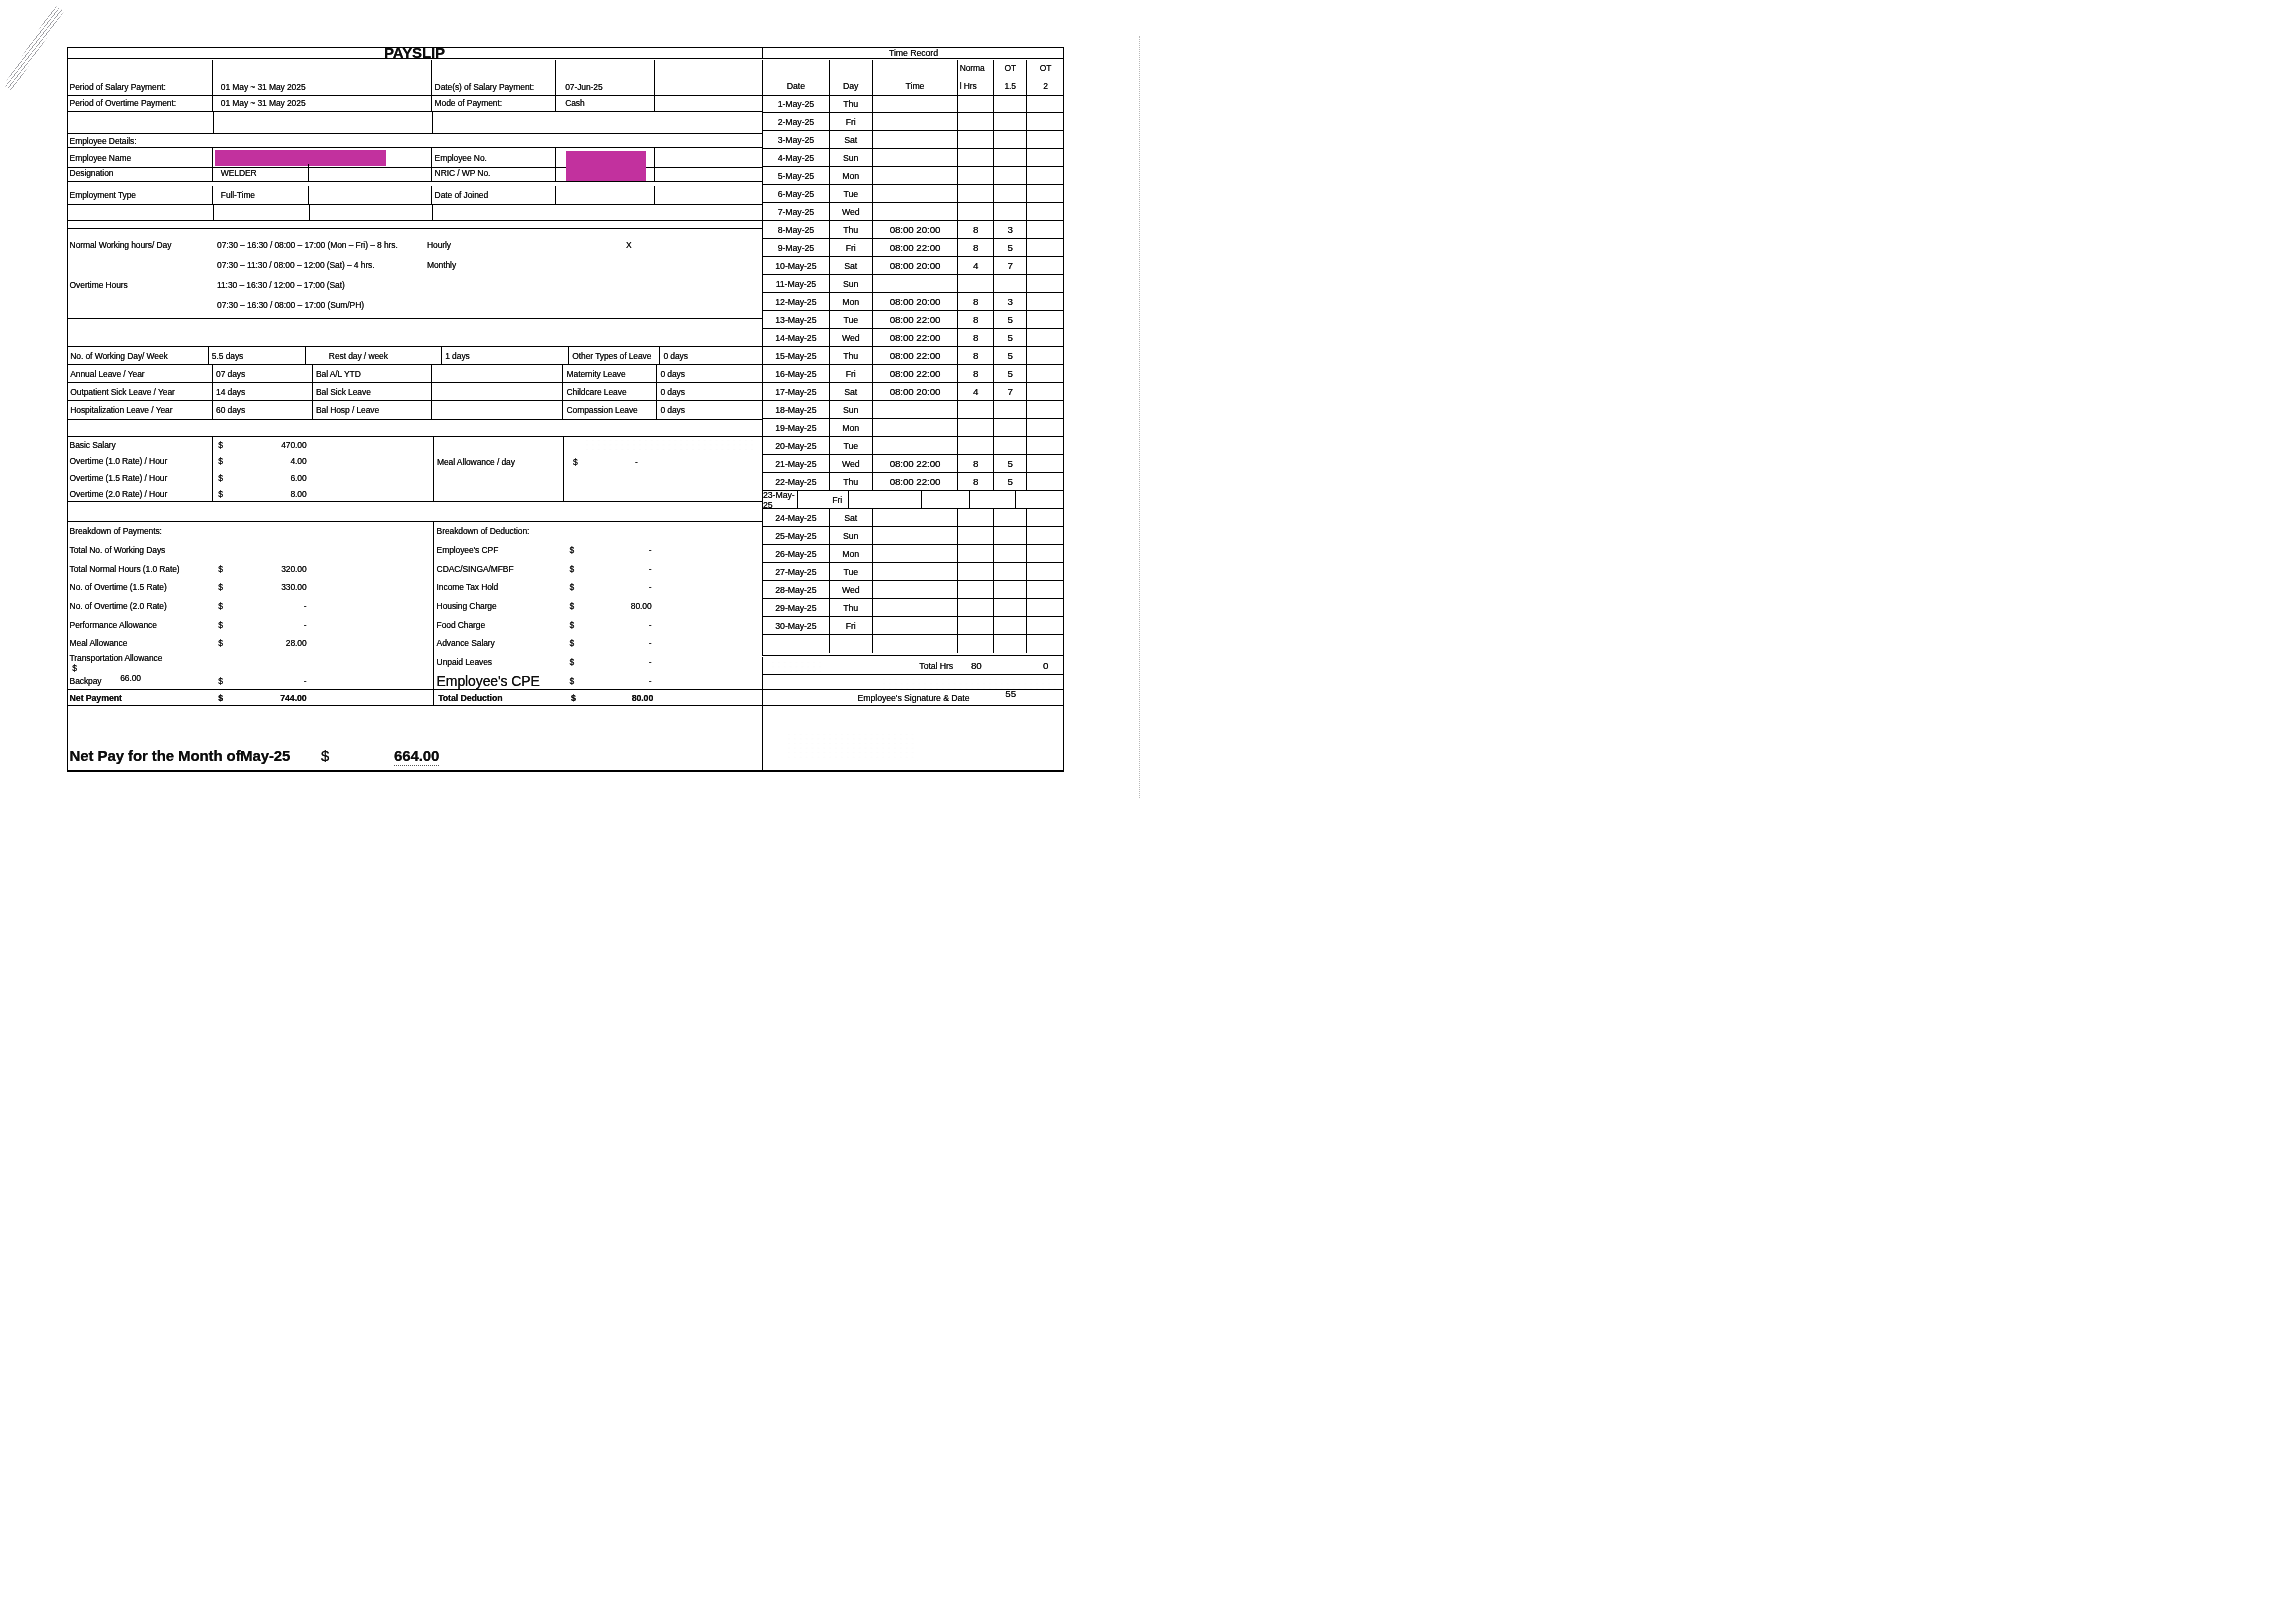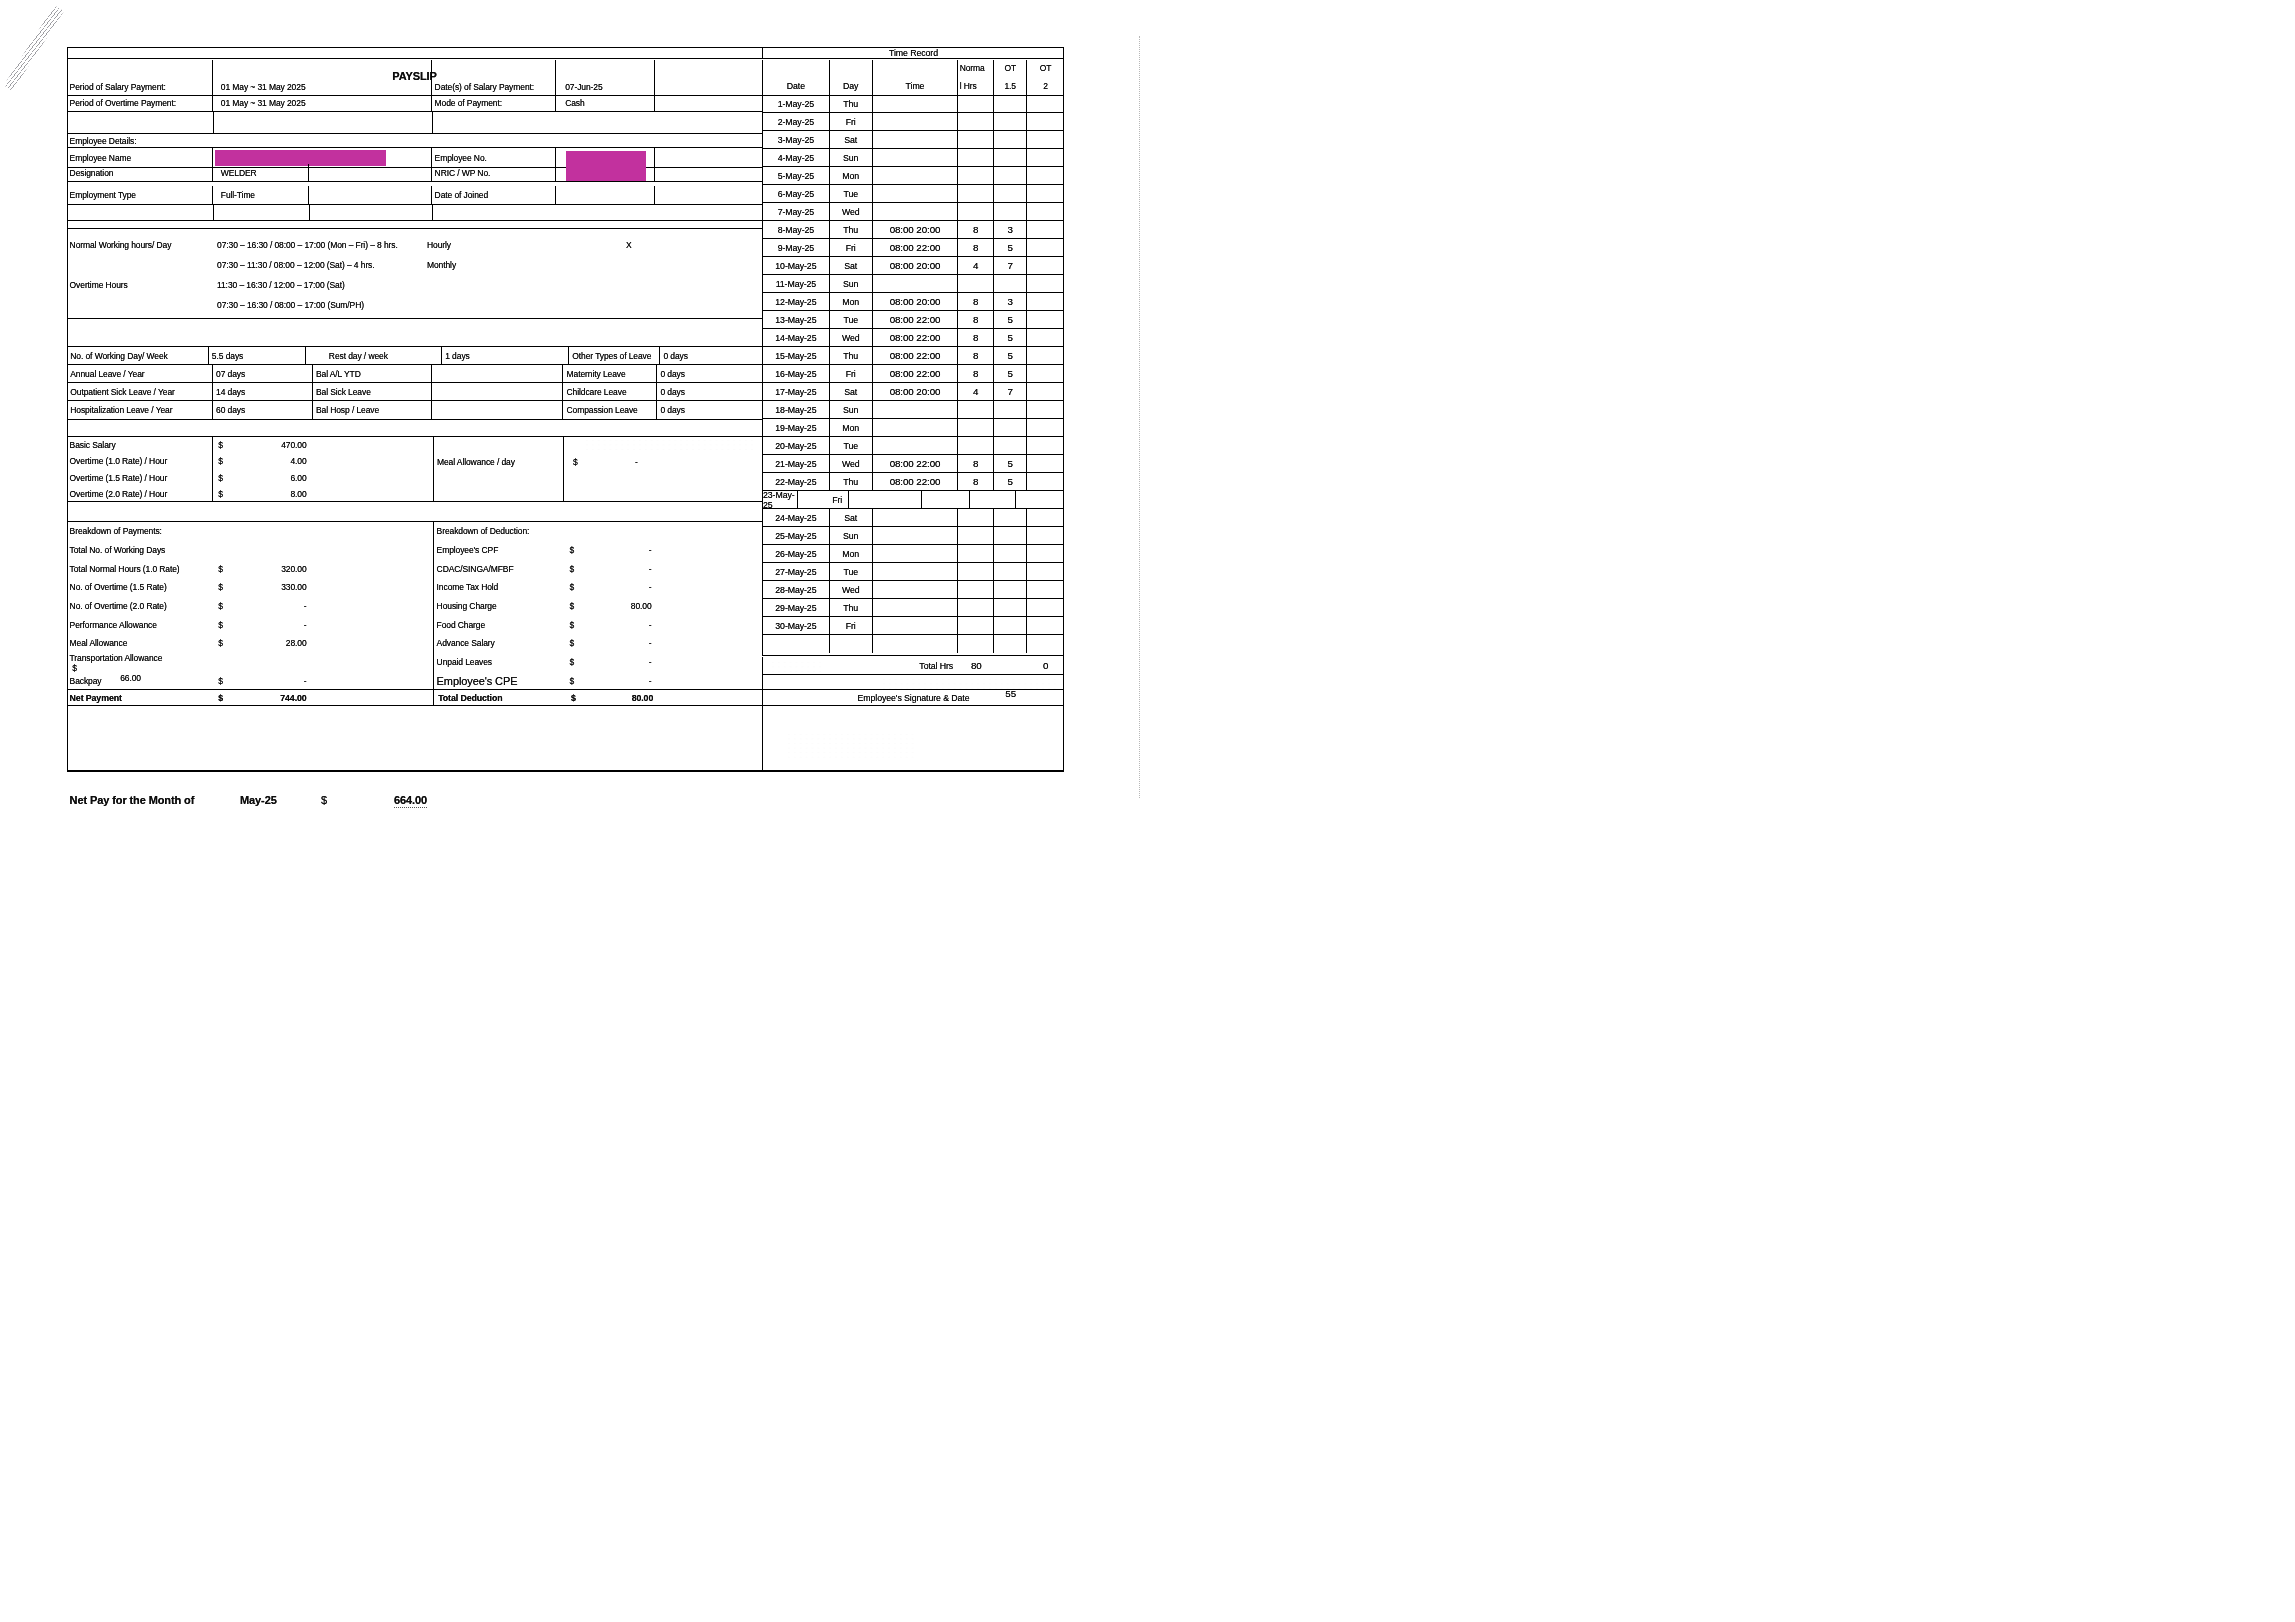--- a/index.html
+++ b/index.html
@@ -9,21 +9,21 @@
   .band{position:absolute;box-sizing:border-box;background:transparent;}
   .psb{left:67px;width:695px;}
   .trb{left:762px;width:302px;border-left:1.3px solid #000;}
   .frame{left:67px;top:47px;width:997px;height:725px;border:1.3px solid #000;}
   .bb{border-bottom:1.3px solid #000;}
   .v{position:absolute;top:0;bottom:0;width:1px;background:#000;}
   .row{display:flex;height:100%;}
   .cell{box-sizing:border-box;display:flex;align-items:center;padding-left:2.6px;font-size:8.5px;}
   .cellbr{border-right:1px solid #000;}
   .bend{align-items:flex-end;padding-bottom:3.3px;}
-  .t13{font-size:8.5px;}.t135{font-size:8.8px;}.t14{font-size:11px;margin-top:47px;}.t15{font-size:9.8px;}
+  .t13{font-size:8.5px;}.t135{font-size:8.8px;}.t14{font-size:15px;}.t15{font-size:9.8px;}
   .b{font-weight:bold;}
   .center{justify-content:center;padding-left:0;}
   .redact{position:absolute;}
   .abs{position:absolute;}
   .speckle{position:absolute;background-image:radial-gradient(#6a6a6a 0.4px,transparent 0.5px);
            background-size:3.9px 3.3px;opacity:.38;pointer-events:none;}
   .speckle2{position:absolute;background-image:radial-gradient(#8a8a8a 0.4px,transparent 0.5px);
             background-size:5.9px 4.6px;opacity:.3;pointer-events:none;}
   .page-edge{position:absolute;left:1139px;top:36px;height:762px;border-left:1px dotted #9a9a9a;opacity:.7;}
   .pencil{position:absolute;left:3.9px;top:5.2px;width:60px;height:86px;
@@ -286,21 +286,21 @@
             <div class="trcell" style="width: 129px; justify-content: flex-start; padding-left: 2.6px; font-size: 8.5px;">Advance Salary</div>
             <div class="trcell" style="width: 19.6px; justify-content: flex-start; padding-left: 6.5px; font-size: 8.5px;">$</div>
             <div class="trcell" style="width: 69px; justify-content: flex-end; font-size: 8.5px;">-</div>
           </div>
           <div class="gr" style="height: 18.7px;">
             <div class="trcell" style="width: 129px; justify-content: flex-start; padding-left: 2.6px; font-size: 8.5px;">Unpaid Leaves</div>
             <div class="trcell" style="width: 19.6px; justify-content: flex-start; padding-left: 6.5px; font-size: 8.5px;">$</div>
             <div class="trcell" style="width: 69px; justify-content: flex-end; font-size: 8.5px;">-</div>
           </div>
           <div class="gr" style="height: 18.7px;">
-            <div class="trcell" style="width: 129px; justify-content: flex-start; padding-left: 2.6px; font-size: 11px;">Employee's CPE</div>
+            <div class="trcell" style="width: 129px; justify-content: flex-start; padding-left: 2.6px; font-size: 14px;">Employee's CPE</div>
             <div class="trcell" style="width: 19.6px; justify-content: flex-start; padding-left: 6.5px; font-size: 8.5px;">$</div>
             <div class="trcell" style="width: 69px; justify-content: flex-end; font-size: 8.5px;">-</div>
           </div>
         </div>
     </div>
   </div>
 
   <div class="band psb bb" style="top:690px;height:16.3px;">
     <div class="v" style="left:366px;"></div>
     <div class="row">

